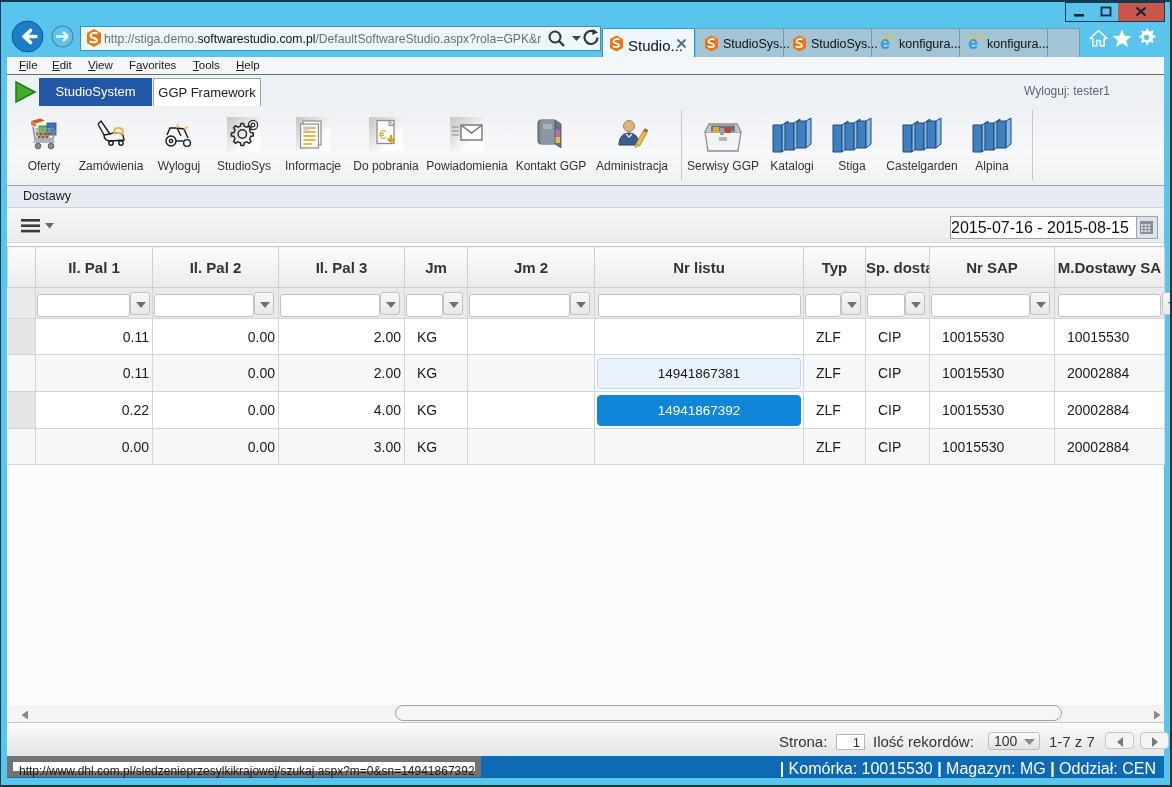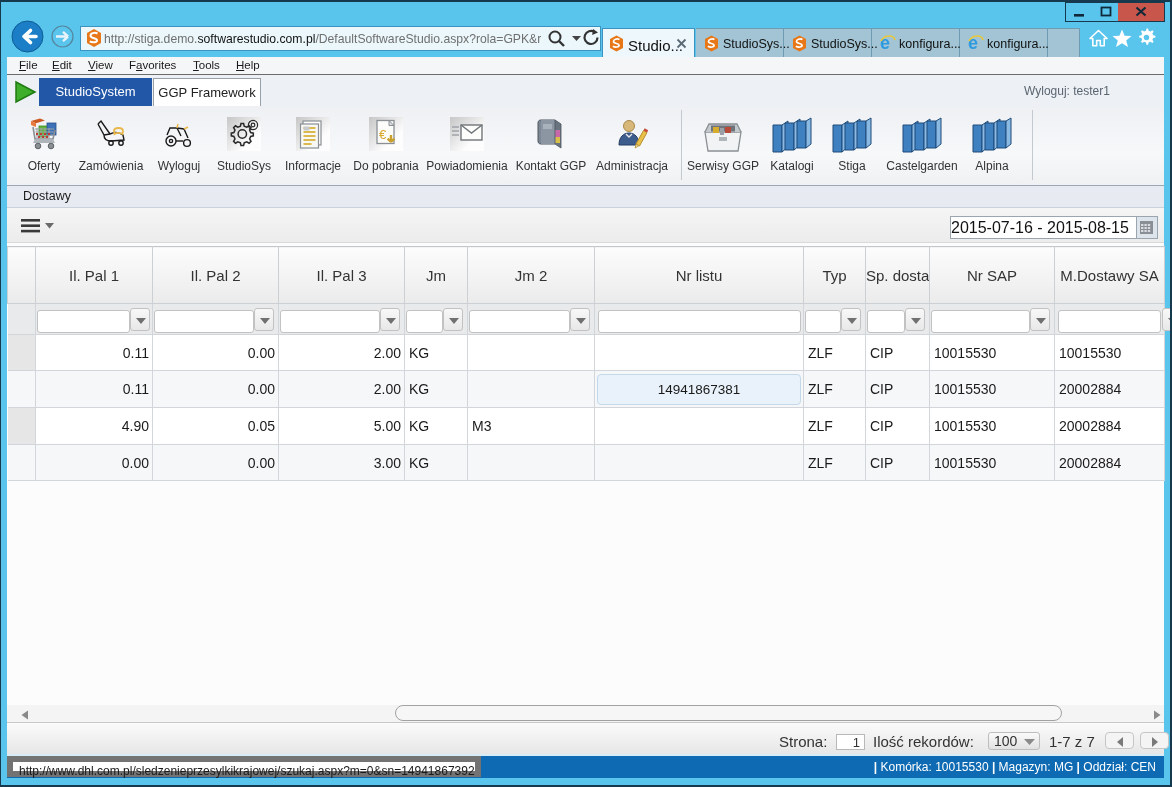--- a/index.html
+++ b/index.html
@@ -27,37 +27,37 @@
 #toolbar { left:7px; top:106px; width:1157px; height:80px; background:linear-gradient(#eef0f3,#f7f8fa 60%,#eff1f3); border-bottom:1px solid #9aa8b6; }
 .tbitem { position:absolute; text-align:center; font-size:12px; color:#333; }
 .tbitem .lbl { margin-top:5px; }
 .tbsep { position:absolute; top:4px; width:1px; height:70px; background:#c3c9cf; }
 
 #dostawy { left:7px; top:186px; width:1157px; height:22px; background:#e7ebf1; border-bottom:1px solid #c9d1da; font-size:12.5px; color:#1a1a1a; }
 
 #hambar { left:7px; top:208px; width:1157px; height:35px; background:linear-gradient(#f5f5f5,#ececec); border-bottom:1px solid #d9d9d9; }
 
 #grid { left:7px; top:246px; width:1157px; background:#fff; border-collapse:collapse; table-layout:fixed; font-size:14px; color:#1a1a1a; }
-#grid th { height:57px; background:linear-gradient(#fcfcfc,#ebebeb); border:1px solid #ccd0d4; border-top:1px solid #c3c7cb; font-weight:normal; font-size:15px; color:#333; overflow:hidden; white-space:nowrap; }
+#grid th { height:41px; background:linear-gradient(#fcfcfc,#ebebeb); border:1px solid #ccd0d4; border-top:1px solid #c3c7cb; font-weight:bold; font-size:15px; color:#333; overflow:hidden; white-space:nowrap; }
 #grid td { position:relative; border-right:1px solid #d2d6da; border-bottom:1px solid #d2d6da; padding:0; }
 #grid tr.filter td { background:#e9eaeb; height:31px; }
 #grid tr.data td { height:37px; }
 #grid tr.r1 td, #grid tr.r6 td { height:36px; }
 #grid tr.alt td { background:#f6f7f8; }
 #grid td.rowhdr { background:#e6e6e6; }
 #grid td.num { text-align:right; padding-right:3px; }
-#grid td.txt { text-align:left; padding-left:4px; }
+#grid td.txt { text-align:left; padding-left:12px; }
 .finput { position:relative; margin:4px 0 0 1px; height:23px; background:#fff; border:1px solid #c2c2c2; border-radius:3px; }
 .fbtn { position:absolute; top:4px; height:23px; width:20px; background:linear-gradient(#f8f8f8,#e8e8e8); border:1px solid #c2c2c2; border-radius:3px; }
 .fbtn:after { content:""; position:absolute; left:5px; top:9px; border:5px solid transparent; border-top:6px solid #707070; border-bottom:none; }
 
 #hscroll { left:7px; top:705px; width:1157px; height:18px; background:#f4f4f4; }
 #hthumb { left:388px; top:0px; width:667px; height:16px; background:#f6f6f6; border:1px solid #a2a2a2; border-radius:8px; }
 #footer { left:7px; top:722px; width:1157px; height:32px; background:linear-gradient(#fbfbfb,#e6e6e6); border-top:1px solid #c8c8c8; font-size:15px; color:#333; }
-#statusbar { left:7px; top:756px; width:1157px; height:22px; background:#0e6ab2; color:#fff; font-size:12px; }
+#statusbar { left:7px; top:756px; width:1157px; height:22px; background:#0e6ab2; color:#fff; font-size:16px; }
 #tooltip { left:7px; top:756px; width:474px; height:21px; background:#fff; border:6px solid #737373; font-size:12px; color:#1a1a1a; line-height:19px; padding-left:6px; z-index:60; }
 </style>
 </head>
 <body>
 
 <div class="abs winbtn" style="left:1065px; width:29px;"><svg width="27" height="18">
       <rect x="8" y="11" width="10" height="2.6" fill="#10293a"></rect>
     </svg></div>
 <div class="abs winbtn" style="left:1093px; width:26px; border-left:none;"><svg width="24" height="18">
       <rect x="7.5" y="4.5" width="9" height="8" fill="none" stroke="#10293a" stroke-width="1.8"></rect>
@@ -469,26 +469,28 @@
         <td>
           <div style="margin:2px auto; width:204px; height:31px; background:#e9f2fa; border:1px solid #c3d9ea; border-radius:4px; text-align:center; line-height:30px; font-size:13.5px;">14941867381</div>
         </td>
         <td class="txt">ZLF</td>
         <td class="txt">CIP</td>
         <td class="txt">10015530</td>
         <td class="txt">20002884</td>
       </tr>
 <tr class="data">
         <td class="rowhdr"></td>
-        <td class="num">4.90</td>
-        <td class="num">0.05</td>
-        <td class="num">5.00</td>
+        <td class="num">0.22</td>
+        <td class="num">0.00</td>
+        <td class="num">4.00</td>
         <td class="txt">KG</td>
-        <td class="txt">M3</td>
         <td></td>
+        <td>
+          <div style="margin:2px auto; width:204px; height:31px; background:#0f86d8; border:1px solid #0f86d8; border-radius:4px; text-align:center; line-height:30px; font-size:13.5px; color:#fff;">14941867392</div>
+        </td>
         <td class="txt">ZLF</td>
         <td class="txt">CIP</td>
         <td class="txt">10015530</td>
         <td class="txt">20002884</td>
       </tr>
 <tr class="data alt r6">
         <td class="rowhdr"></td>
         <td class="num">0.00</td>
         <td class="num">0.00</td>
         <td class="num">3.00</td>

